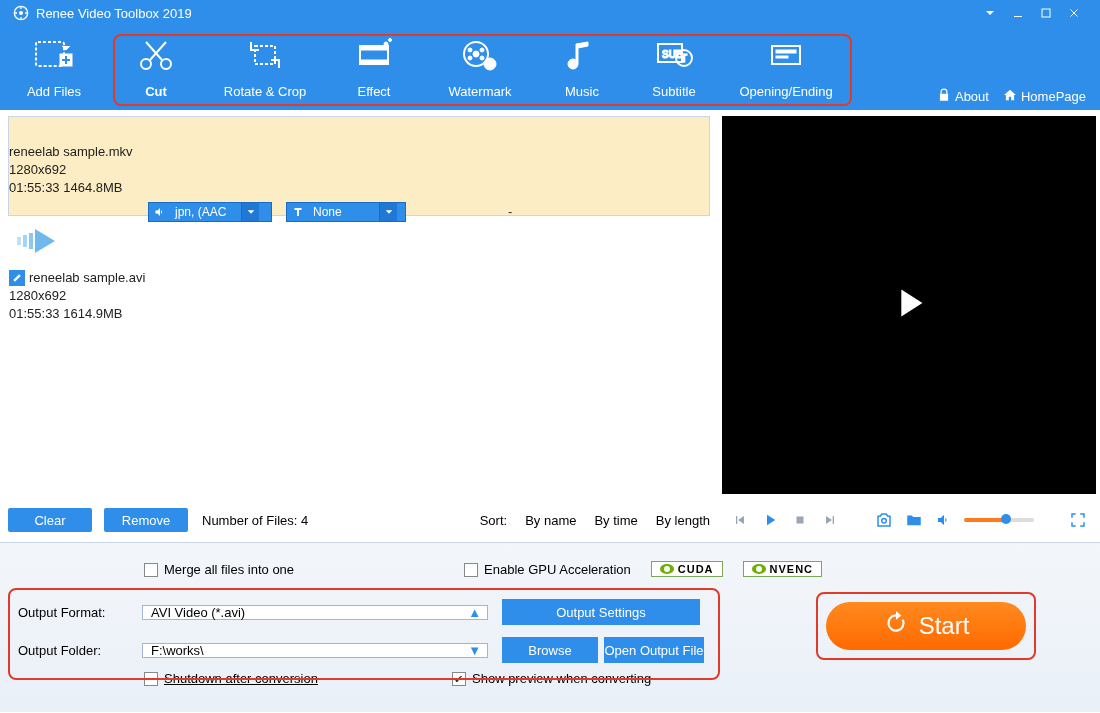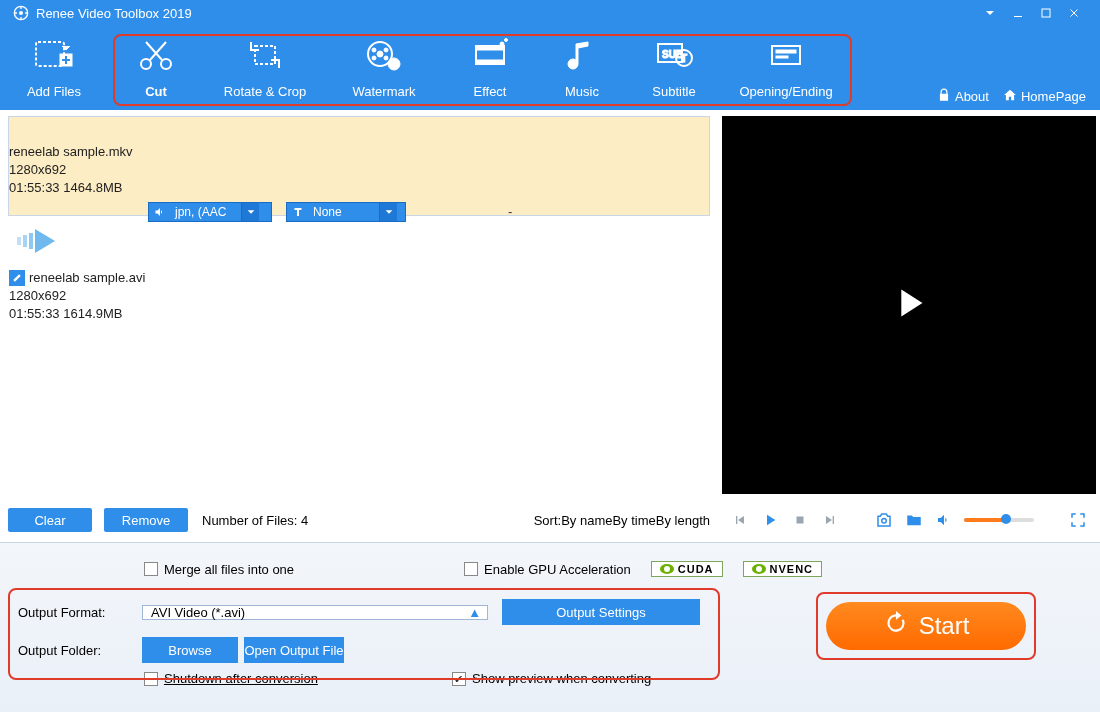--- a/index.html
+++ b/index.html
@@ -49,35 +49,35 @@
 .track-btn .txt { padding: 0 4px; min-width: 70px; }
 .track-btn .dd { width: 18px; background: #1f78d6; display: flex; align-items: center; justify-content: center; border-left: 1px solid #1a6bc2; height: 100%; }
 .track-dash { position: absolute; left: 508px; top: 94px; font-size: 13px; color: #333; z-index: 2; }
 
 .preview { position: absolute; right: 4px; top: 6px; width: 374px; height: 378px; background: #000; display: flex; align-items: center; justify-content: center; }
 .playbtn svg { fill: #fff; }
 
 .listfooter { position: absolute; left: 8px; top: 390px; width: 702px; height: 40px; display: flex; align-items: center; font-size: 13px; }
 .lf-btn { height: 24px; width: 84px; background: #2f8eea; color: #fff; border: none; font-size: 13px; border-radius: 2px; margin-right: 12px; cursor: pointer; }
 .lf-count { margin-left: 2px; }
-.lf-sort { margin-left: auto; display: flex; }
+.lf-sort { margin-left: auto; display: flex; gap: 18px; }
 .lf-sort span { cursor: pointer; }
 
 .player-controls { position: absolute; right: 4px; top: 390px; width: 374px; height: 40px; display: flex; align-items: center; gap: 10px; padding: 0 8px; }
 .pc-btn { width: 20px; height: 20px; display: flex; align-items: center; justify-content: center; cursor: pointer; }
 .pc-btn svg { fill: #2f8eea; }
 .pc-gray svg { fill: #9aa5b0; }
 .vol-slider { width: 70px; height: 4px; background: #ddd; position: relative; border-radius: 2px; }
 .vol-fill { position: absolute; left: 0; top: 0; height: 100%; width: 60%; background: #ff7a1a; border-radius: 2px; }
 .vol-thumb { position: absolute; left: 60%; top: -4px; width: 10px; height: 10px; background: #2f8eea; border-radius: 50%; margin-left: -5px; }
 .pc-spacer { flex: 1; }
 
 
 .bottom { position: absolute; left: 0; top: 542px; width: 1100px; height: 170px; background: linear-gradient(#f3f6fa, #eaf0f8); border-top: 1px solid #c9d6e6; font-size: 13px; }
-.opt-row1 { position: absolute; left: 144px; top: 18px; display: flex; align-items: center; gap: 20px; width: 900px; }
+.opt-row1 { position: absolute; left: 144px; top: 18px; display: flex; align-items: flex-end; gap: 20px; width: 900px; }
 .chk { width: 14px; height: 14px; border: 1px solid #888; display: inline-block; vertical-align: middle; margin-right: 6px; background: #fff; }
 .chk.checked::after { content: "✔"; font-size: 11px; color: #333; position: relative; top: -2px; left: 1px; }
 .opt-row1 .item { display: flex; align-items: center; }
 .gpu-badge { padding: 1px 8px; border: 1px solid #7da65a; background: #fff; font-weight: bold; font-size: 11px; letter-spacing: 1px; display: flex; align-items: center; gap: 4px; }
 .nv-eye { width: 14px; height: 10px; background: #6bb001; border-radius: 50% 50% 50% 50%; position: relative; }
 .nv-eye::after { content: ""; position: absolute; width: 6px; height: 6px; background: #fff; border-radius: 50%; left: 4px; top: 2px; }
 
 .formrow { position: absolute; left: 18px; display: flex; align-items: center; gap: 14px; }
 .fr1 { top: 56px; }
 .fr2 { top: 94px; }
@@ -161,46 +161,46 @@
   <div class="tb-item tb-rotate">
     <span class="tb-icon">
       <svg width="40" height="34" viewBox="0 0 40 34">
           <rect x="10" y="8" width="20" height="18" fill="none" stroke="#fff" stroke-width="2" stroke-dasharray="3 2"></rect>
           <path d="M6 4v8h8M34 30v-8h-8" stroke="#fff" stroke-width="2" fill="none"></path>
         </svg>
     </span>
     <span>Rotate &amp; Crop</span>
   </div>
 
+  <div class="tb-item tb-effect">
+    <span class="tb-icon">
+      <svg width="40" height="34" viewBox="0 0 40 34">
+          <rect x="6" y="8" width="28" height="18" fill="none" stroke="#fff" stroke-width="2"></rect>
+          <rect x="6" y="8" width="28" height="4" fill="#fff"></rect>
+          <rect x="6" y="22" width="28" height="4" fill="#fff"></rect>
+          <circle cx="32" cy="6" r="2" fill="#fff"></circle>
+          <circle cx="36" cy="2" r="1.5" fill="#fff"></circle>
+        </svg>
+    </span>
+    <span>Effect</span>
+  </div>
+
   <div class="tb-item tb-watermark">
     <span class="tb-icon">
       <svg width="40" height="34" viewBox="0 0 40 34">
           <circle cx="16" cy="16" r="12" fill="none" stroke="#fff" stroke-width="2"></circle>
           <circle cx="16" cy="16" r="3" fill="#fff"></circle>
           <circle cx="10" cy="12" r="2" fill="#fff"></circle>
           <circle cx="22" cy="12" r="2" fill="#fff"></circle>
           <circle cx="10" cy="20" r="2" fill="#fff"></circle>
           <circle cx="22" cy="20" r="2" fill="#fff"></circle>
           <circle cx="30" cy="26" r="6" fill="#fff"></circle>
         </svg>
     </span>
     <span>Watermark</span>
-  </div>
-
-  <div class="tb-item tb-effect">
-    <span class="tb-icon">
-      <svg width="40" height="34" viewBox="0 0 40 34">
-          <rect x="6" y="8" width="28" height="18" fill="none" stroke="#fff" stroke-width="2"></rect>
-          <rect x="6" y="8" width="28" height="4" fill="#fff"></rect>
-          <rect x="6" y="22" width="28" height="4" fill="#fff"></rect>
-          <circle cx="32" cy="6" r="2" fill="#fff"></circle>
-          <circle cx="36" cy="2" r="1.5" fill="#fff"></circle>
-        </svg>
-    </span>
-    <span>Effect</span>
   </div>
 
   <div class="tb-item tb-music">
     <span class="tb-icon">
       <svg width="40" height="34" viewBox="0 0 40 34">
           <path d="M16 26a5 5 0 1 1-2-4V6l12-2v4l-10 2z" fill="#fff"></path>
         </svg>
     </span>
     <span>Music</span>
   </div>
@@ -401,20 +401,24 @@
     <label>Output Format:</label>
     <div class="combo">
       <span>AVI Video (*.avi)</span>
       <span class="caret">▲</span>
     </div>
     <button class="blue-btn bw1">Output Settings</button>
   </div>
 
   <div class="formrow fr2">
     <label>Output Folder:</label>
+    <div class="combo">
+      <span>F:\works\</span>
+      <span class="caret">▼</span>
+    </div>
     <button class="blue-btn bw2">Browse</button>
     <button class="blue-btn bw3" style="margin-left:-8px">Open Output File</button>
   </div>
 
   <div class="opt-row2">
     <span class="item">
         <span class="chk"></span>
         <span>Shutdown after conversion</span>
       </span>
   </div>

